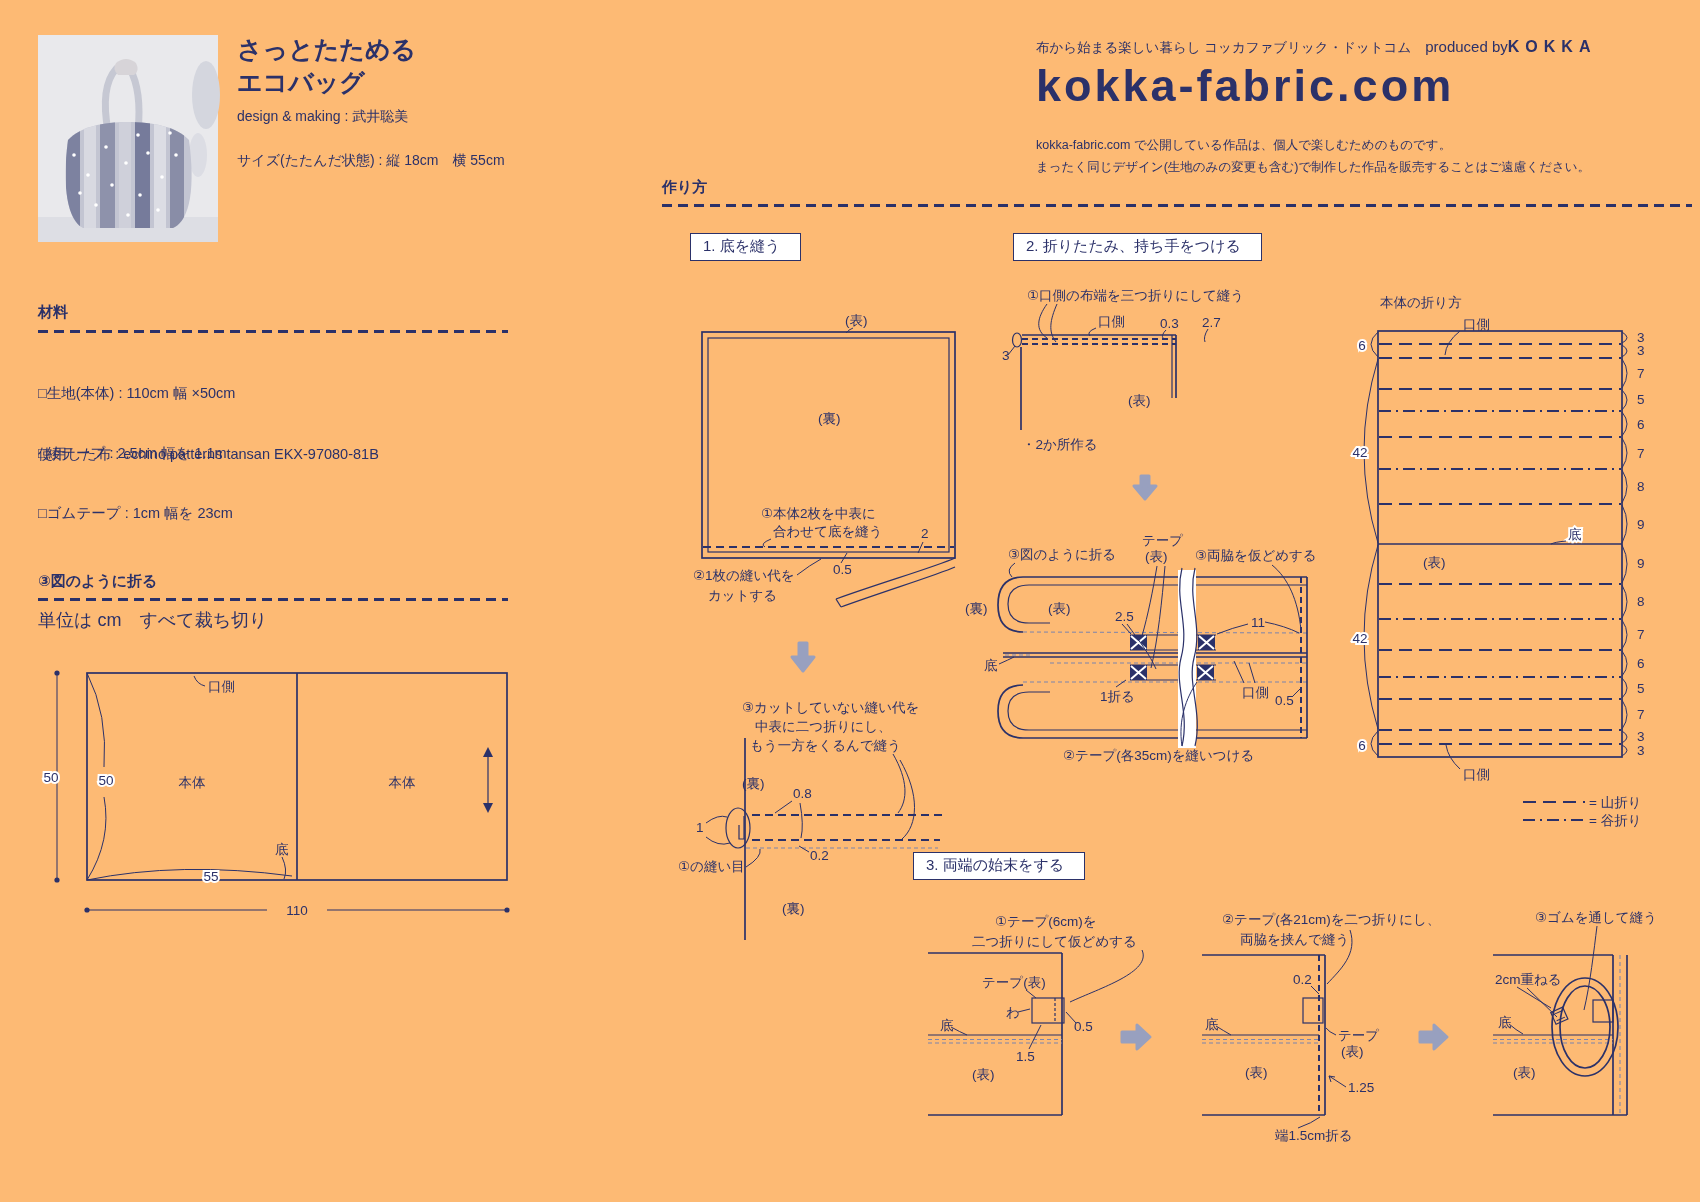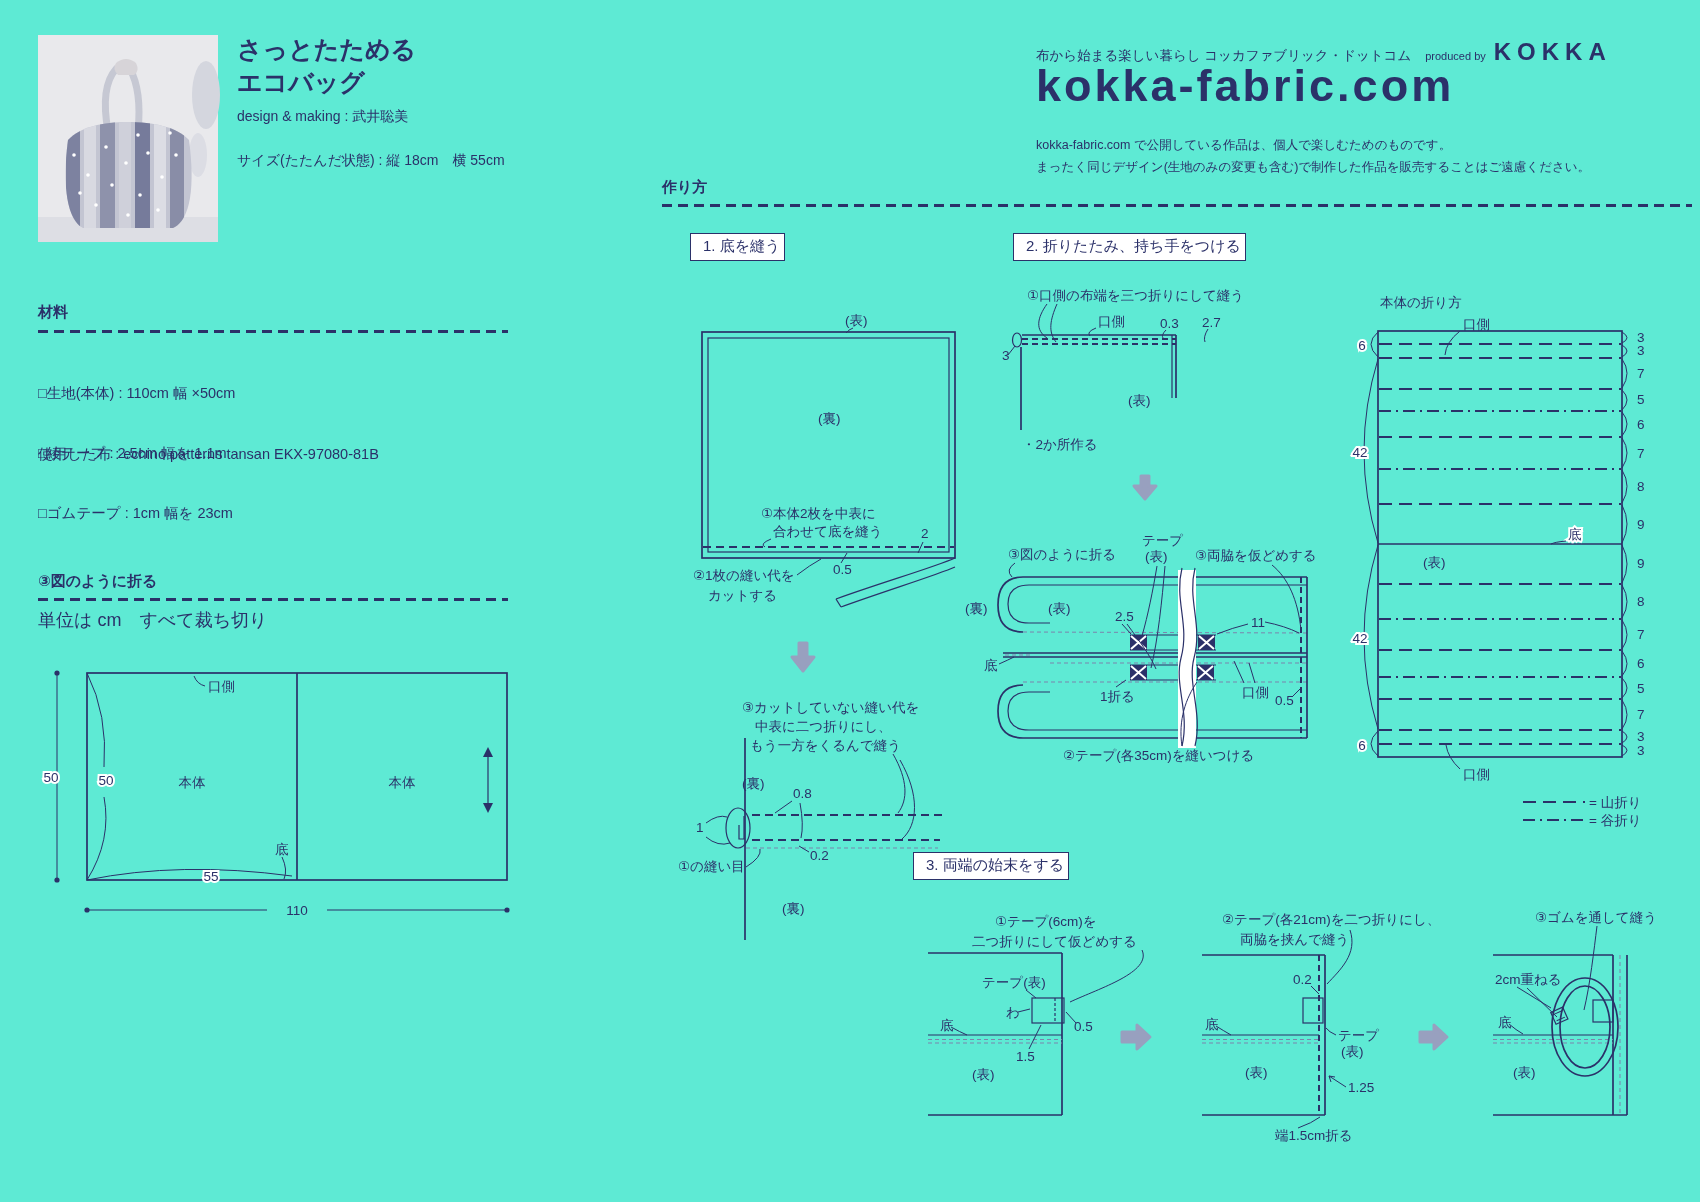--- a/index.html
+++ b/index.html
@@ -1,28 +1,28 @@
 <!DOCTYPE html>
 <html><head>
 <meta charset="utf-8">
 <style>
   html,body{margin:0;padding:0;background:#fff;}
-  #page{position:relative;width:1700px;height:1202px;background:#5eead4;overflow:hidden;
+  #page{position:relative;width:1700px;height:1202px;background:#fdba74;overflow:hidden;
         font-family:"Liberation Sans","DejaVu Sans",sans-serif;color:#2b3169;}
   .abs{position:absolute;}
   .ttl{font-size:25px;font-weight:bold;line-height:33px;}
   .sub{font-size:14px;}
   .sechead{font-size:15px;font-weight:bold;}
   .dashrule{height:3px;background:repeating-linear-gradient(90deg,#2b3169 0,#2b3169 10px,transparent 10px,transparent 16px);}
   .mat{font-size:14.5px;line-height:20px;white-space:pre;}
   .note{font-size:18px;}
-  .stepbox{border:1.5px solid #2b3169;padding:3px 4px 4px 12px;font-size:15px;display:inline-block;background:#fff;}
+  .stepbox{border:1.5px solid #2b3169;padding:3px 20px 4px 12px;font-size:15px;display:inline-block;background:#fff;}
   .tagline{font-size:13.5px;text-align:right;white-space:nowrap;}
-  .tagline .pb{font-size:11px;margin-left:14px;text-align:center;}
-  .tagline .kk{font-size:24px;font-weight:bold;letter-spacing:6px;margin-left:8px;}
+  .tagline .pb{font-size:15px;margin-left:14px;text-align:center;}
+  .tagline .kk{font-size:16px;font-weight:bold;letter-spacing:6px;}
   .logo{font-size:45px;font-weight:bold;letter-spacing:3px;white-space:nowrap;}
   .notice{font-size:12.5px;line-height:22px;margin-top:12px;}
   
   svg{position:absolute;overflow:visible;}
   svg text{fill:#2b3169;font-size:13.5px;font-family:"Liberation Sans","DejaVu Sans",sans-serif;}
   svg text.halo{paint-order:stroke;stroke:#fff;stroke-width:4px;}
   .ln{stroke:#2b3169;fill:none;stroke-width:1.7;}
   .ln2{stroke:#2b3169;fill:none;stroke-width:1.2;}
   .ld{stroke:#2b3169;fill:none;stroke-width:1;}
   .stitch{stroke:#2b3169;fill:none;stroke-width:2.2;stroke-dasharray:8 5;}

